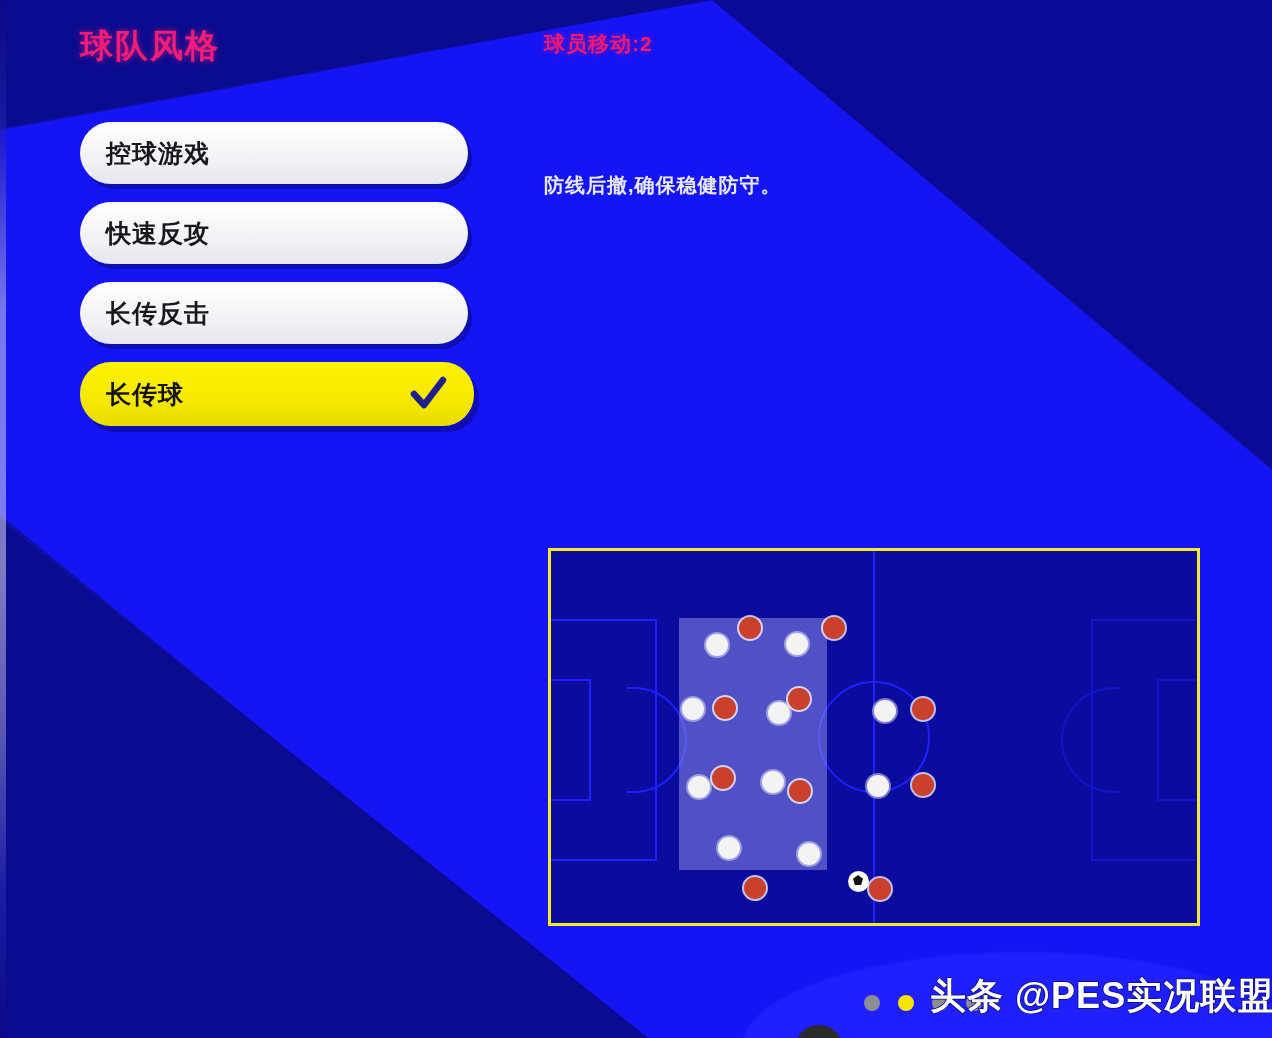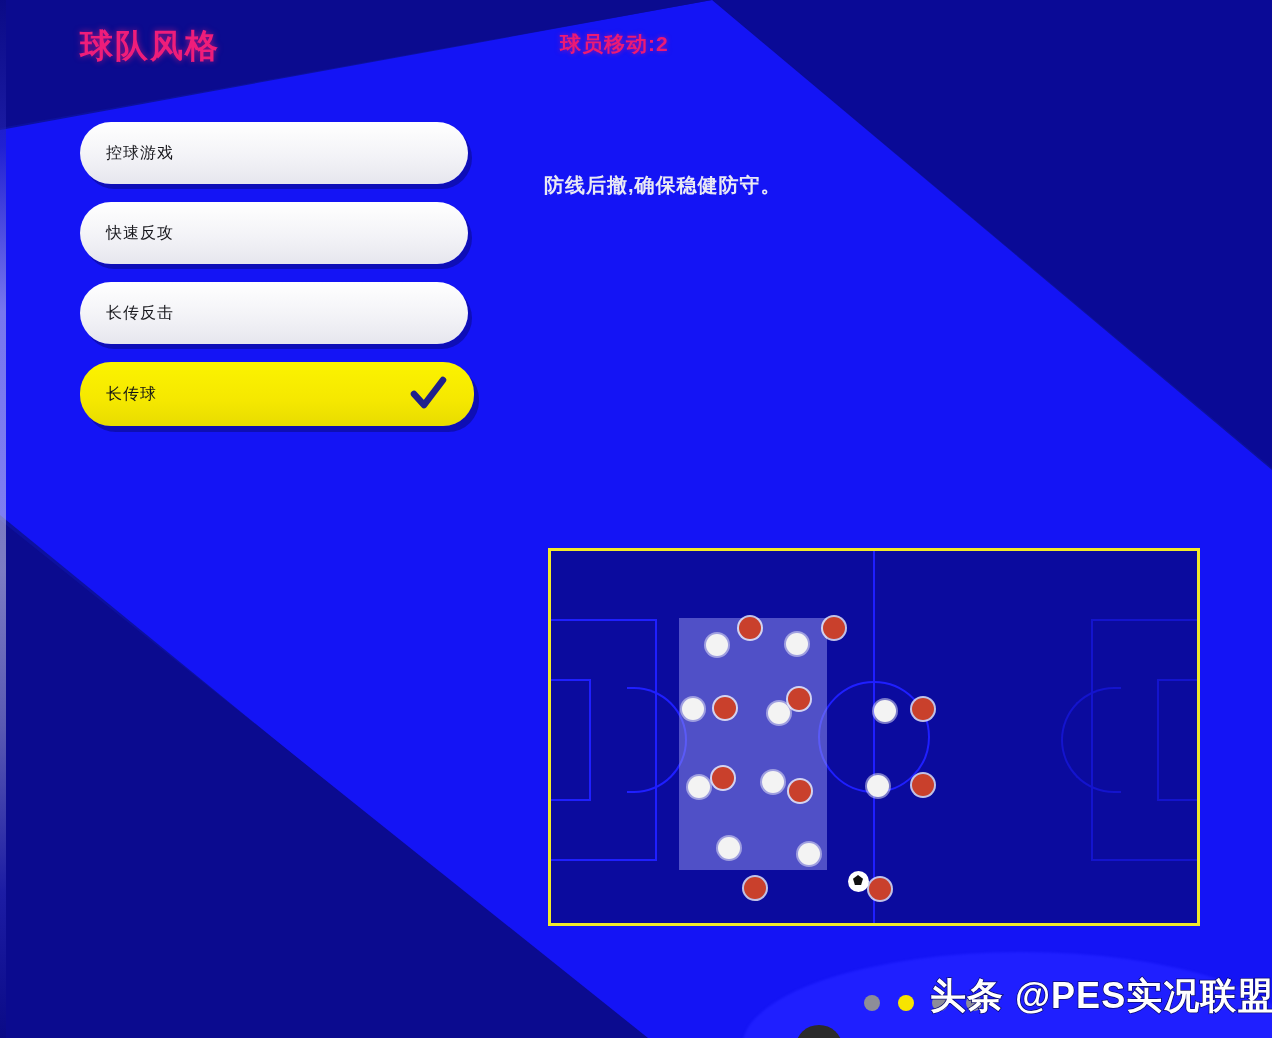--- a/index.html
+++ b/index.html
@@ -93,22 +93,22 @@
     height: 62px;
     margin-bottom: 18px;
     border-radius: 31px;
     background: linear-gradient(180deg,#ffffff 0%, #f3f3f7 55%, #e6e6ee 100%);
     box-shadow: 4px 5px 0 rgba(6,6,90,.40);
     display: flex;
     align-items: center;
   }
   .style-item .label {
     margin-left: 26px;
-    font-size: 16px;
-    font-weight: 400;
+    font-size: 25px;
+    font-weight: 700;
     color: #17171c;
     letter-spacing: 1px;
   }
   .style-item.selected {
     width: 394px;
     height: 64px;
     background: linear-gradient(180deg,#fcf300 0%, #f5e800 60%, #e8dc00 100%);
     box-shadow: 5px 6px 0 rgba(6,6,90,.42);
   }
   .style-item.selected .label { color: #141414; }
@@ -117,21 +117,21 @@
     right: 26px;
     top: 50%;
     transform: translateY(-50%);
     width: 40px;
     height: 40px;
   }
 
   
   .move-label {
     position: absolute;
-    left: 560px;
+    left: 544px;
     top: 30px;
     font-size: 21px;
     font-weight: 700;
     color: #ec1a74;
     letter-spacing: 1px;
     text-shadow: 0 0 5px rgba(236,26,116,.6);
   }
   .phase-title {
     position: absolute;
     left: 544px;

